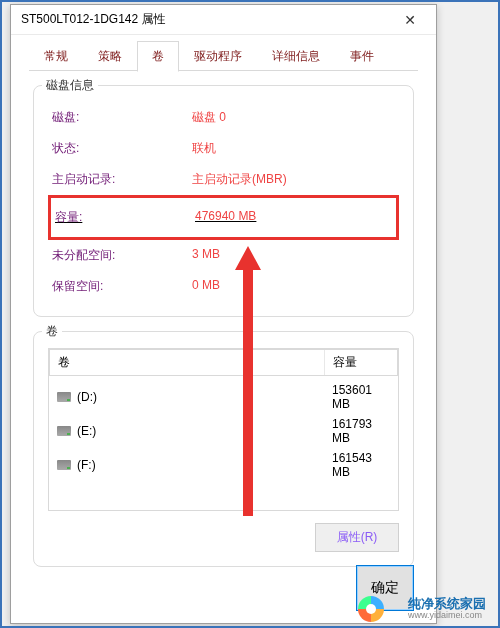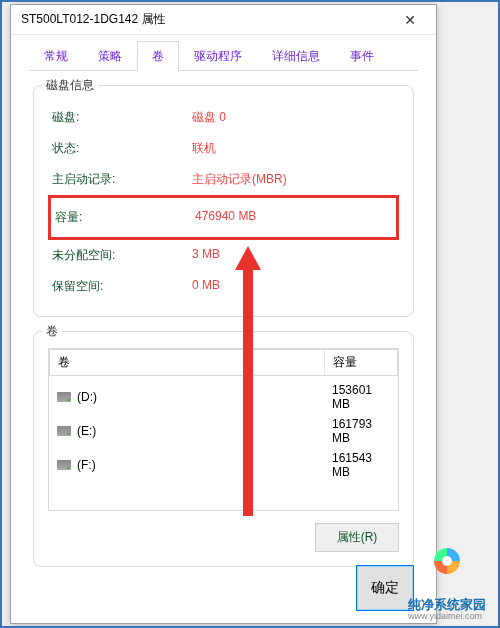--- a/index.html
+++ b/index.html
@@ -47,21 +47,21 @@
     .tabs::after {
       content: "";
       position: absolute;
       left: 18px; right: 18px; bottom: 0;
       height: 1px;
       background: #d9d9d9;
     }
     .tab {
       padding: 6px 14px 6px 14px;
       font-size: 12px;
-      color: #6d28d9;
+      color: #7f1d1d;
       background: #ffffff;
       border: 1px solid transparent;
       border-bottom: none;
       position: relative;
       cursor: pointer;
     }
     .tab.active {
       border: 1px solid #d9d9d9;
       border-bottom: 1px solid #ffffff;
       z-index: 2;
@@ -82,25 +82,26 @@
       top: -9px; left: 8px;
       background: #ffffff;
       padding: 0 4px;
       font-size: 12px;
       color: #333;
     }
     .info-row {
       display: flex;
       padding: 7px 4px;
     }
-    .info-label { width: 140px; color: #14532d; }
+    .info-label { width: 140px; color: #701a75; }
     .info-value { color: #ef4444; }
     .highlight-box {
       border: 3px solid #e8322e;
       padding: 4px 16px 4px 0;
+      text-decoration: underline;
     }
     .arrow-svg {
       position: absolute;
       left: 233px;
       top: 246px;
       pointer-events: none;
       z-index: 10;
     }
     .vol-header {
       display: flex;
@@ -153,21 +154,21 @@
     }
     .btn {
       min-width: 84px;
       padding: 5px 12px;
       font-size: 12px;
       background: #e1e1e1;
       border: 1px solid #adadad;
       color: #6d6d6d;
       text-align: center;
     }
-    .btn.disabled { color: #14532d; background: #efefef; border-color:#d0d0d0;}
+    .btn.disabled { color: #8b5cf6; background: #efefef; border-color:#d0d0d0;}
     .bottom-btns {
       position: absolute;
       bottom: 12px; right: 22px;
       display: flex;
       gap: 8px;
     }
     .bottom-btn {
       min-width: 48px;
       padding: 13px 14px;
       background: #e1e1e1;
@@ -177,21 +178,20 @@
       cursor: pointer;
     }
     .watermark {
       position: absolute;
       right: 14px;
       bottom: 6px;
       display: flex;
       align-items: center;
       gap: 24px;
       z-index: 20;
-      flex-direction: column;
     }
     .wm-logo {
       width: 26px; height: 26px;
       border-radius: 50%;
       background: conic-gradient(#3bb0ff 0 90deg, #ffb03b 90deg 180deg, #ff6b3b 180deg 270deg, #3bff8f 270deg 360deg);
       position: relative;
     }
     .wm-logo::after {
       content: "";
       position: absolute;

